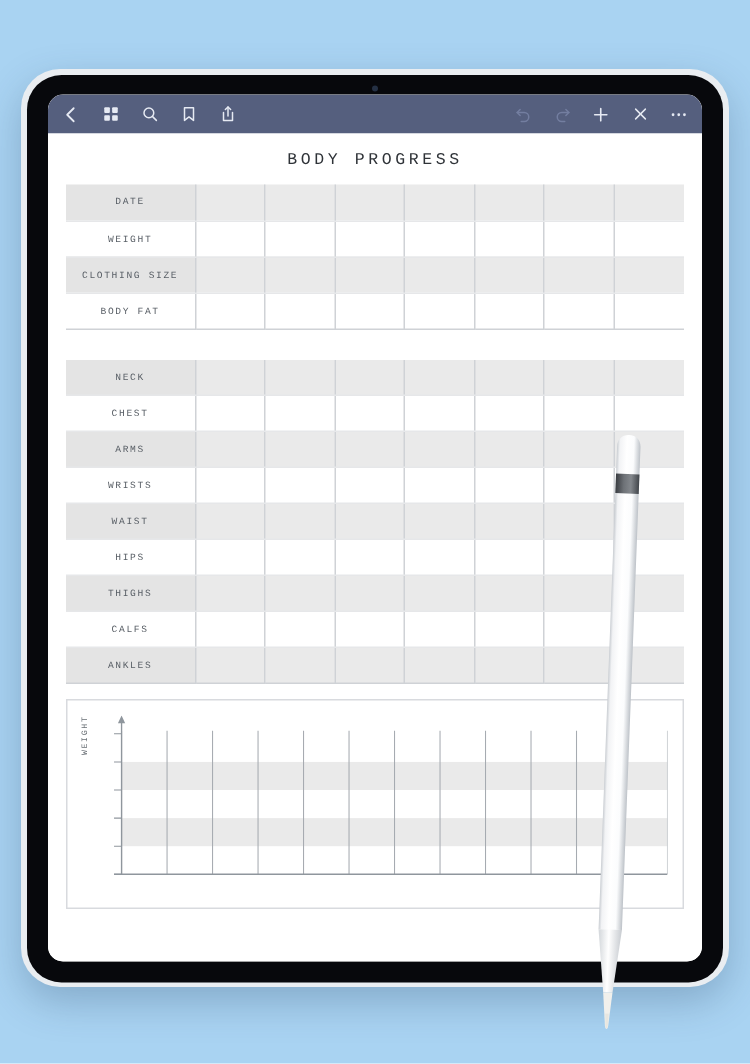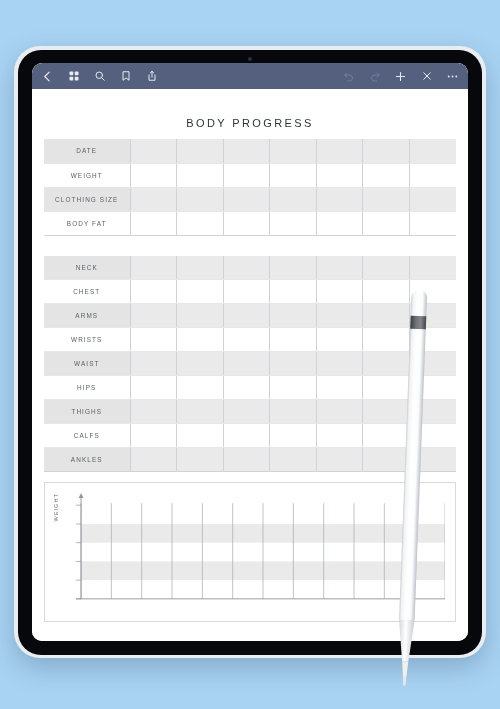--- a/index.html
+++ b/index.html
@@ -60,21 +60,22 @@
   }
   .tb-icon.dim { color: #737ea0; }
   .tb-icon svg { display: block; }
 
   
   .page {
     position: absolute;
     left: 0; top: 26px;
     width: 100%; height: calc(100% - 26px);
     background: #fff;
-    padding: 16px 8px;
+    padding: 0 8px;
+    font-family: Liberation Mono, monospace;
   }
   .page-title {
     text-align: center;
     font-size: 11px;
     letter-spacing: 2.4px;
     color: #2f3338;
     padding: 12px 0 10px;
     font-weight: 400;
   }
 

